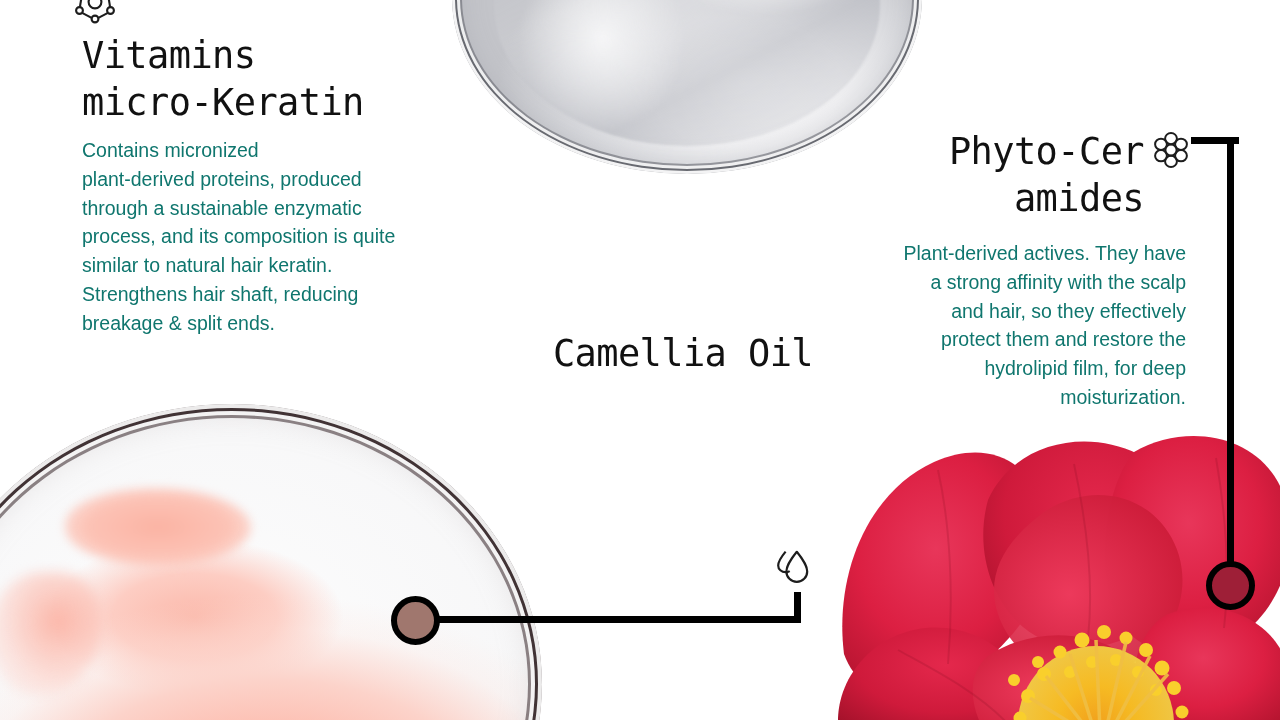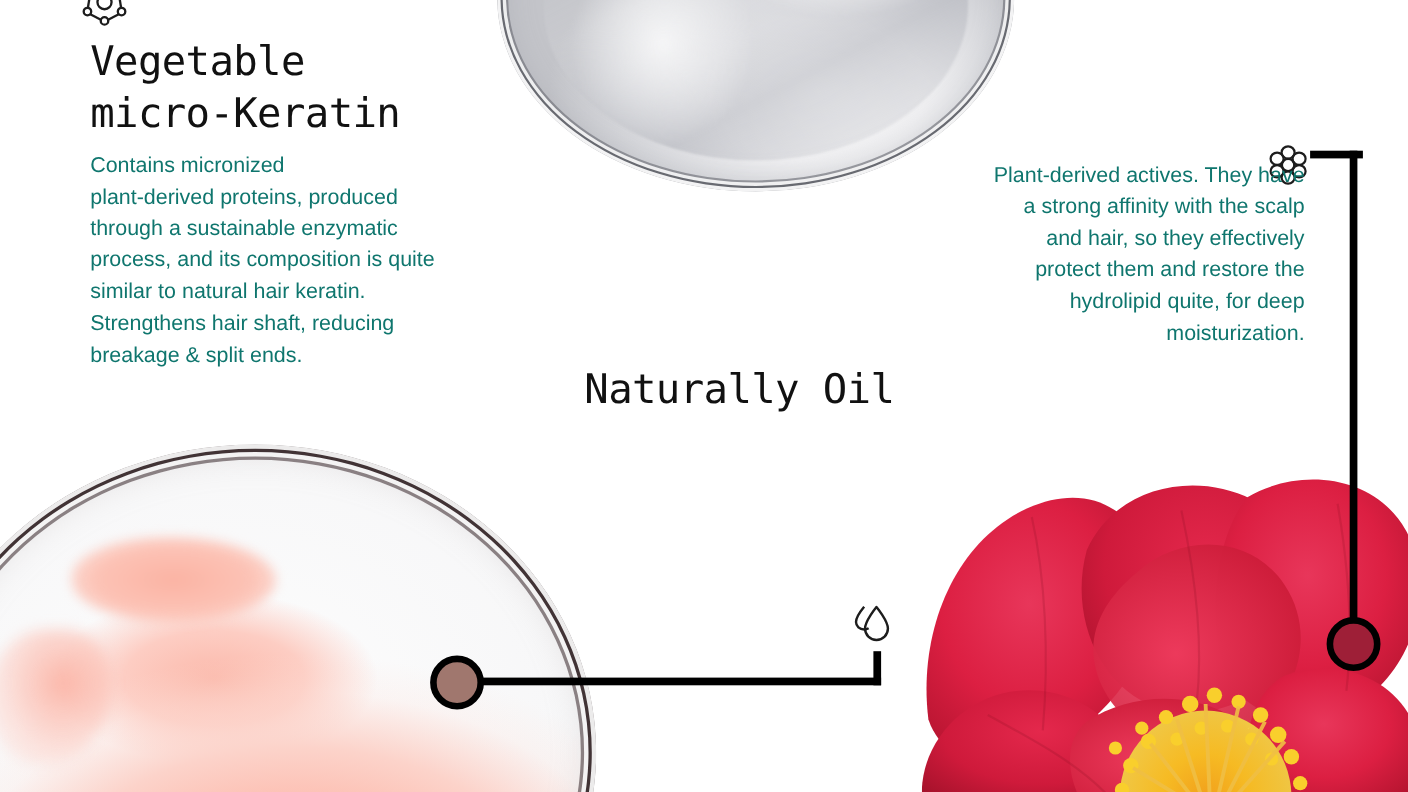--- a/index.html
+++ b/index.html
@@ -259,21 +259,21 @@
       <circle cx="21" cy="33" r="3.4"></circle>
       <path d="M7.5 11.2 L5.9 21.1"></path>
       <path d="M34.5 11.2 L36.1 21.1"></path>
       <path d="M8.1 26.9 L18.1 32.1"></path>
       <path d="M33.9 26.9 L23.9 32.1"></path>
       <path d="M9.2 6.1 L32.8 6.1" opacity="0.9"></path>
     </g>
   </svg>
 
   <div class="block" id="block-keratin">
-    <h2 class="heading">Vegetable
+    <h2 class="heading">Vitamins
 micro-Keratin</h2>
     <p class="body-copy">Contains micronized
 plant-derived proteins, produced
 through a sustainable enzymatic
 process, and its composition is quite
 similar to natural hair keratin.
 Strengthens hair shaft, reducing
 breakage &amp; split ends.</p>
   </div>
 
@@ -283,32 +283,34 @@
       <ellipse cx="20" cy="8.6" rx="5.9" ry="5.6"></ellipse>
       <ellipse cx="30" cy="14.3" rx="5.9" ry="5.6"></ellipse>
       <ellipse cx="30" cy="25.7" rx="5.9" ry="5.6"></ellipse>
       <ellipse cx="20" cy="31.4" rx="5.9" ry="5.6"></ellipse>
       <ellipse cx="10" cy="25.7" rx="5.9" ry="5.6"></ellipse>
       <ellipse cx="10" cy="14.3" rx="5.9" ry="5.6"></ellipse>
     </g>
   </svg>
 
   <div class="block" id="block-ceramides">
+    <h2 class="heading">Phyto-Cer
+amides</h2>
     <p class="body-copy">Plant-derived actives. They have
 a strong affinity with the scalp
 and hair, so they effectively
 protect them and restore the
-hydrolipid quite, for deep
+hydrolipid film, for deep
 moisturization.</p>
   </div>
 
   <svg class="icon" id="icon-droplets" viewBox="0 0 42 42">
     <g fill="none" stroke="#1d1d1d" stroke-width="2.2" stroke-linejoin="round">
       <path d="M13.6 3.6 C13.6 3.6 6.2 12.6 6.2 17.4 C6.2 21.3 9.5 24.2 13.6 24.2 C15.1 24.2 16.5 23.8 17.7 23.1"></path>
       <path d="M24.8 3.8 C24.8 3.8 14.4 16.4 14.4 23.4 C14.4 29.2 19 33.8 24.8 33.8 C30.6 33.8 35.2 29.2 35.2 23.4 C35.2 16.4 24.8 3.8 24.8 3.8 Z"></path>
     </g>
   </svg>
 
   <div class="block" id="block-camellia">
-    <h2 class="heading">Naturally Oil</h2>
+    <h2 class="heading">Camellia Oil</h2>
   </div>
 
 </div>
 
 </body></html>

